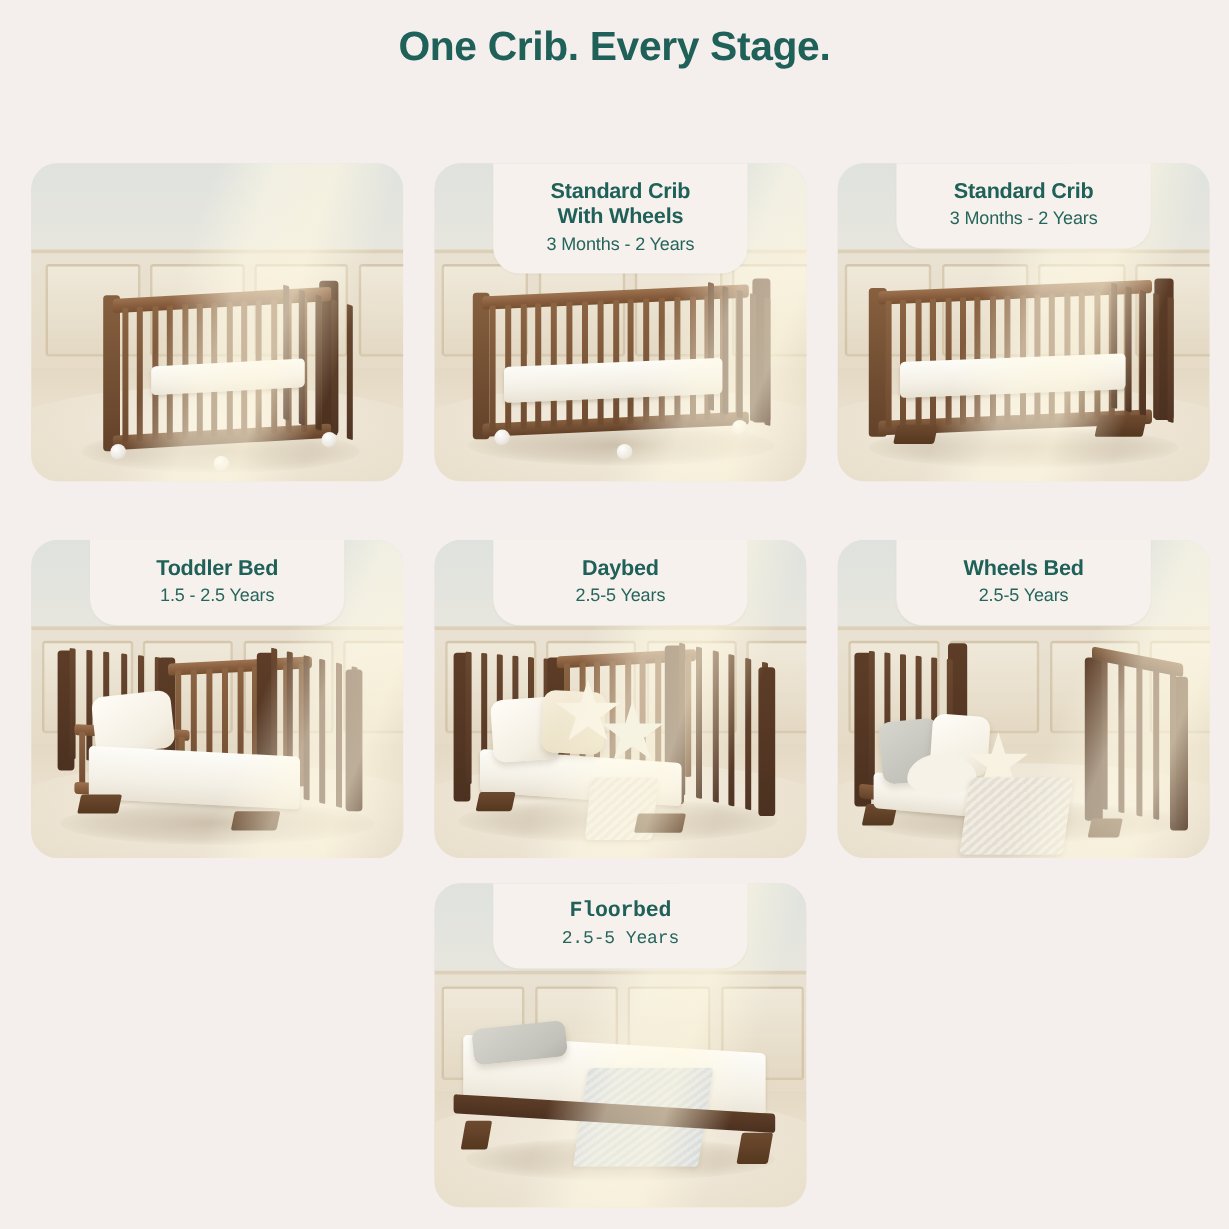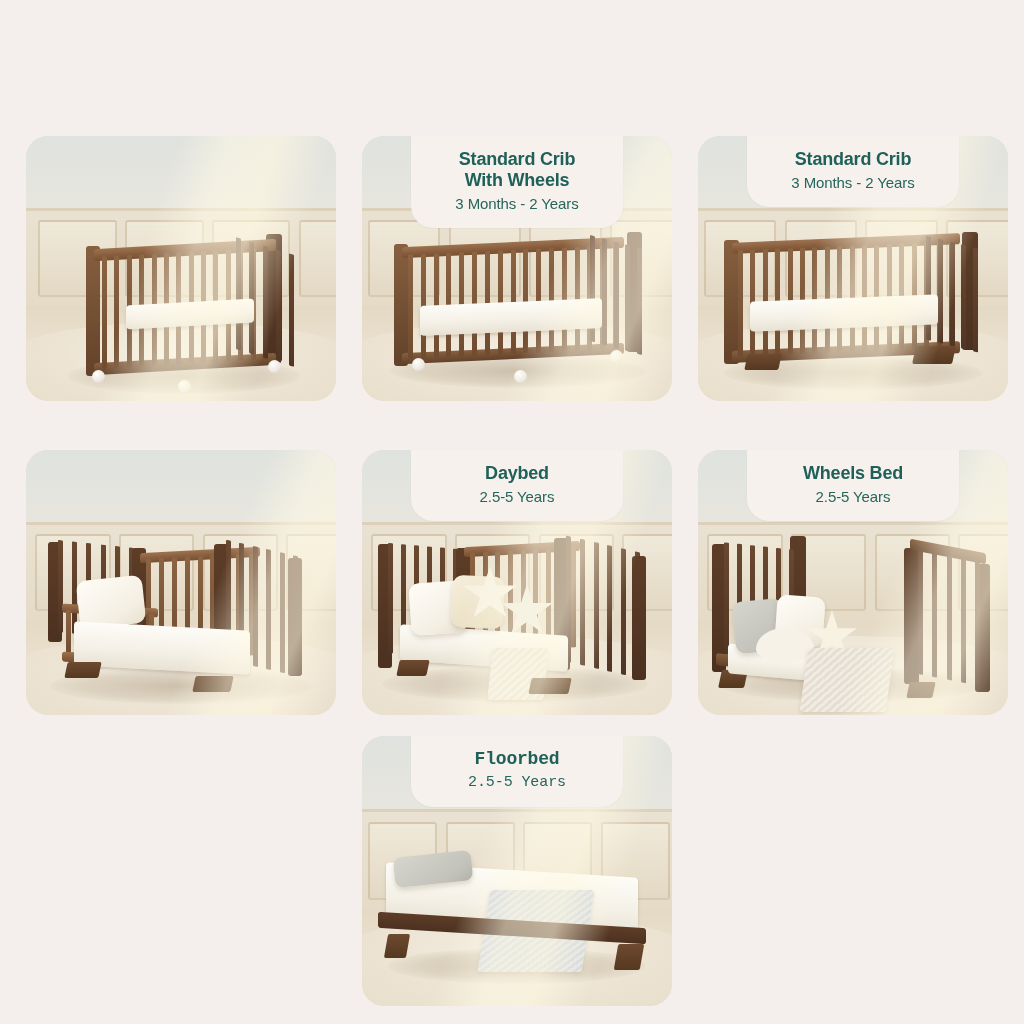--- a/index.html
+++ b/index.html
@@ -126,20 +126,21 @@
   }
   .badge .s{
     color:#25655c;font-size:15px;line-height:1.3;margin-top:3px;
     letter-spacing:-0.1px;
   }
 </style>
 </head>
 <body>
 
 <div class="headline">
+  <span>One Crib. Every Stage.</span>
 </div>
 
 <div class="grid">
 
   <div class="card" style="left:26px;top:136px;">
     <div class="scene">
       <div class="wall"></div>
         <div class="wall-upper"></div>
         <div class="rail"></div>
       <div class="panels">
@@ -363,20 +364,24 @@
             <i></i>
             <i></i>
         </div>
         <div class="wood-lt" style="position:absolute;left:14px;top:120px;width:96px;height:10px;border-radius:3px;transform:skewY(3deg);"></div>
         <div class="pillow pil-white" style="left:30px;top:44px;width:66px;height:48px;transform:rotate(-6deg);"></div>
         <div class="mattress" style="left:26px;top:92px;width:176px;height:44px;transform:skewY(3deg);"></div>
         <div class="foot" style="left:18px;top:128px;width:34px;height:16px;transform:skewX(-12deg);"></div>
         <div class="foot" style="left:146px;top:142px;width:38px;height:16px;transform:skewX(-12deg);"></div>
       </div>
       <div class="sunbeam b"></div>
+    </div>
+    <div class="badge">
+      <div class="t">Toddler Bed</div>
+      <div class="s">1.5 - 2.5 Years</div>
     </div>
   </div>
 
   <div class="card" style="left:362px;top:450px;">
     <div class="scene">
       <div class="wall"></div>
         <div class="wall-upper"></div>
         <div class="rail"></div>
       <div class="panels">
         <div class="panel" style="left:3%;width:23%;"></div>

